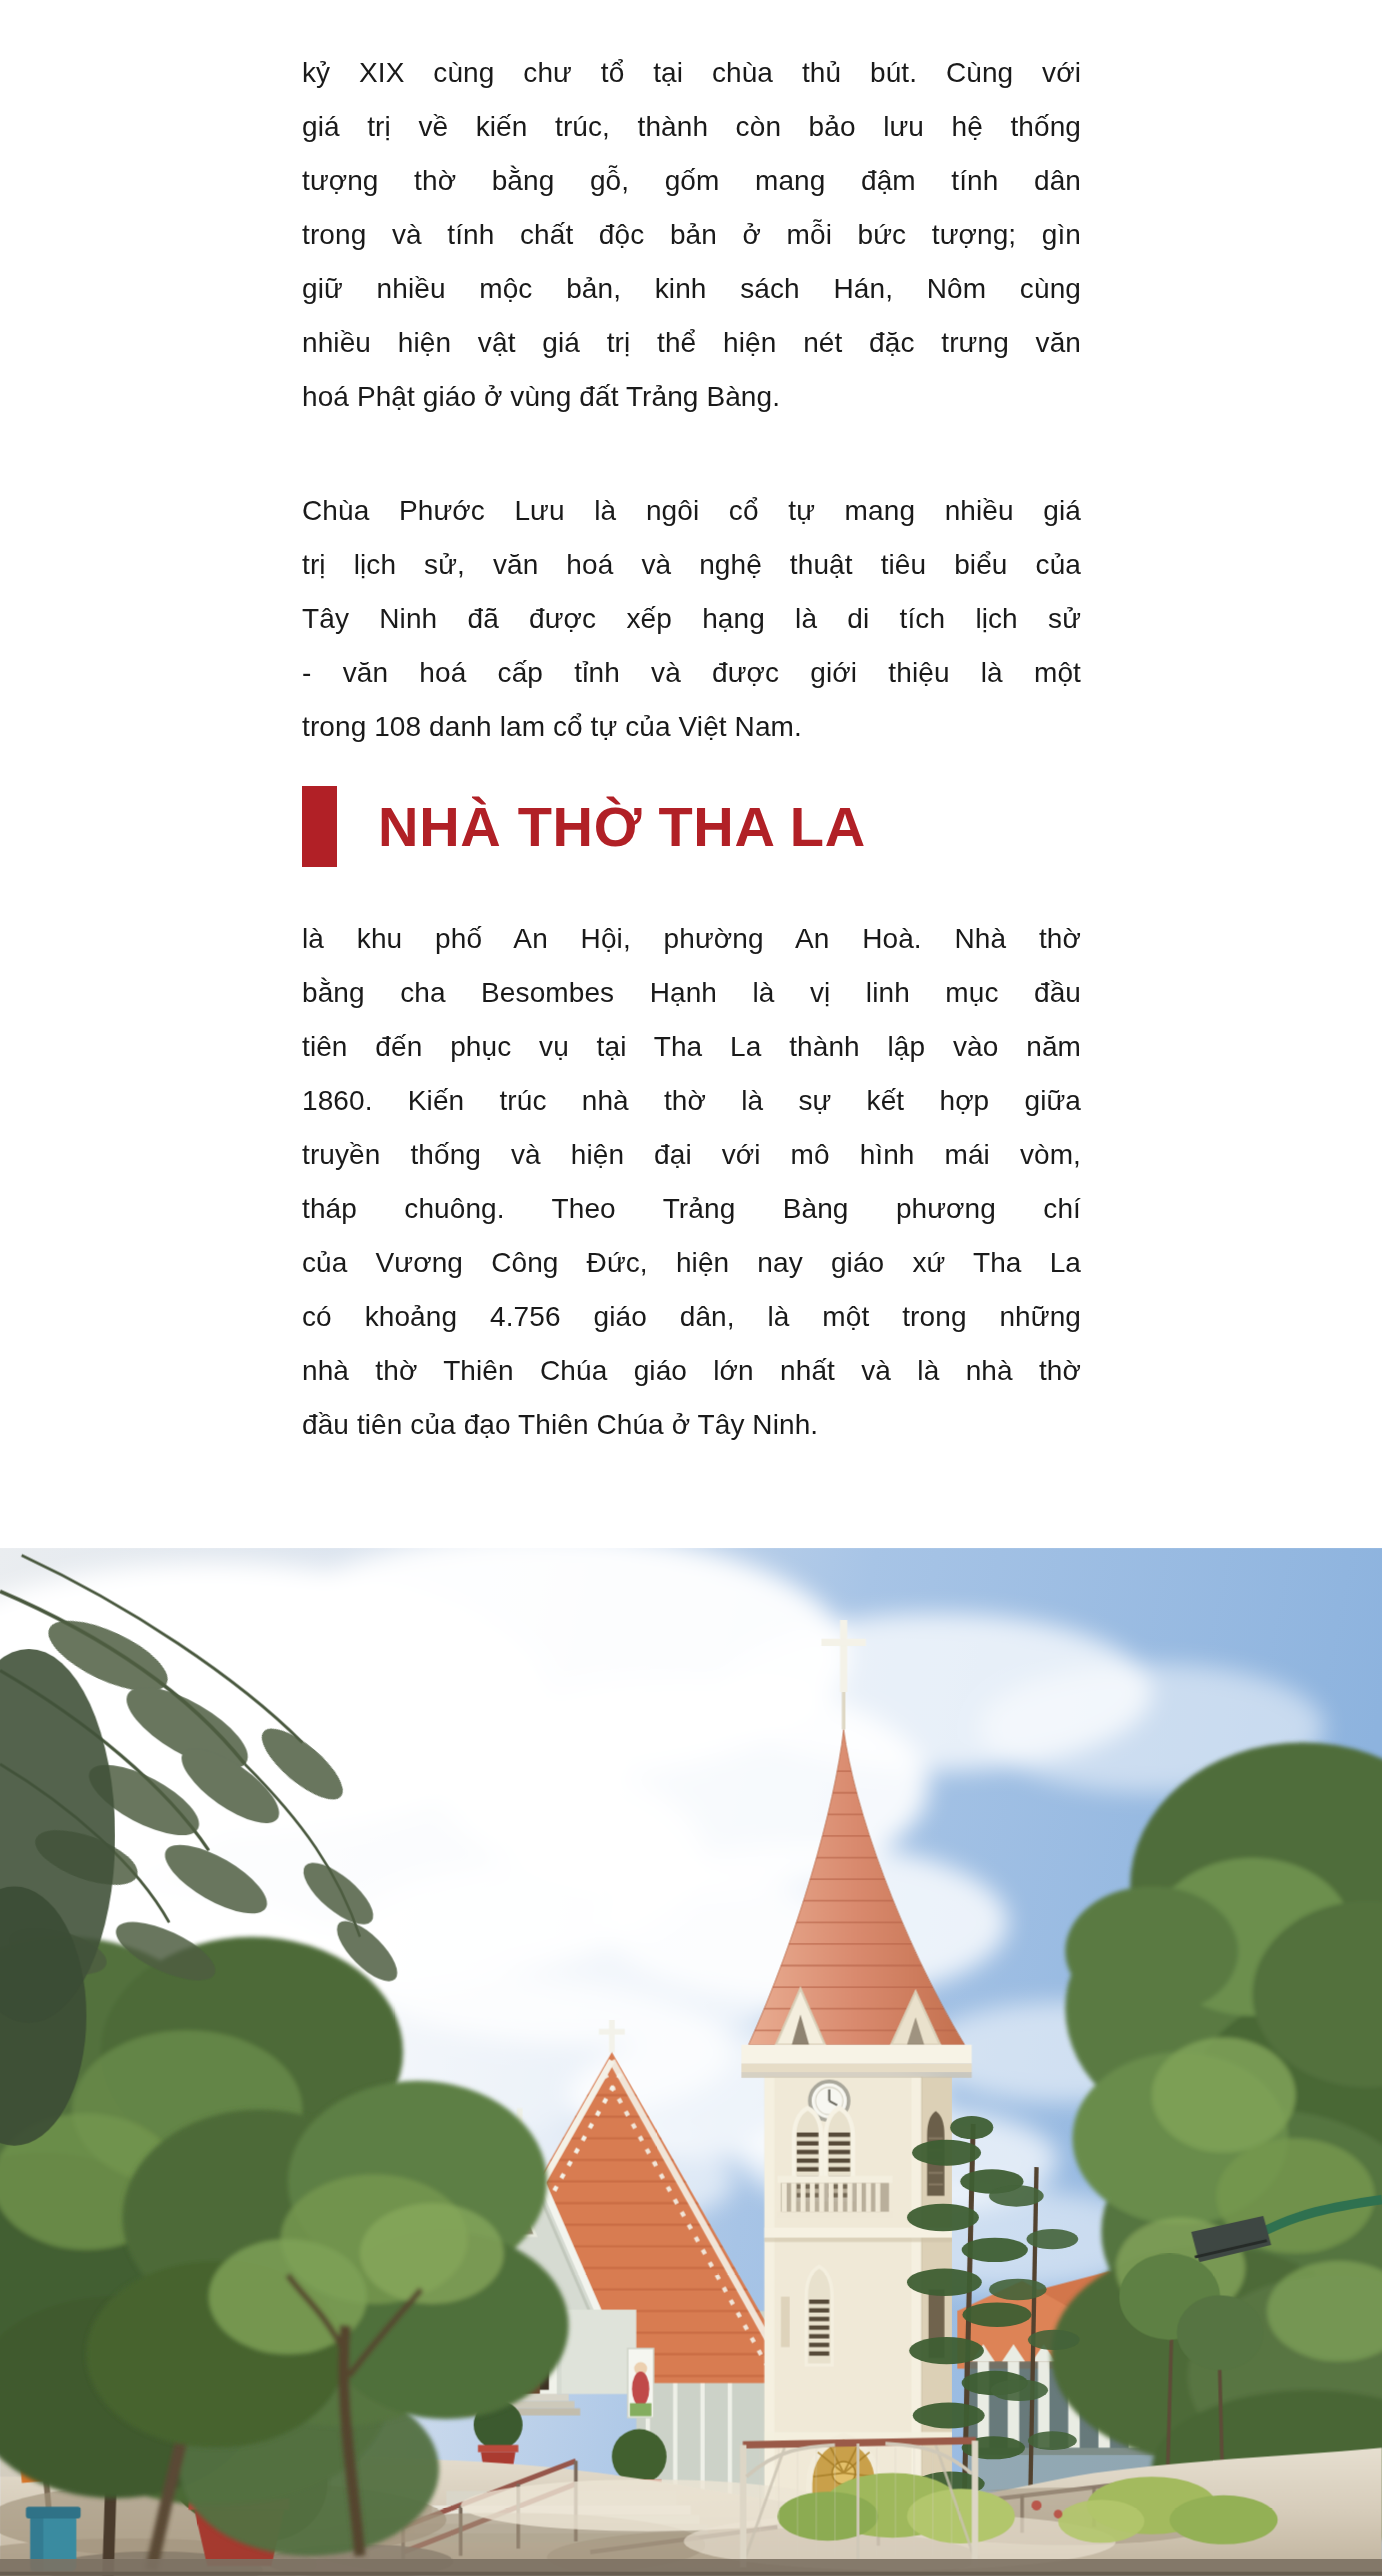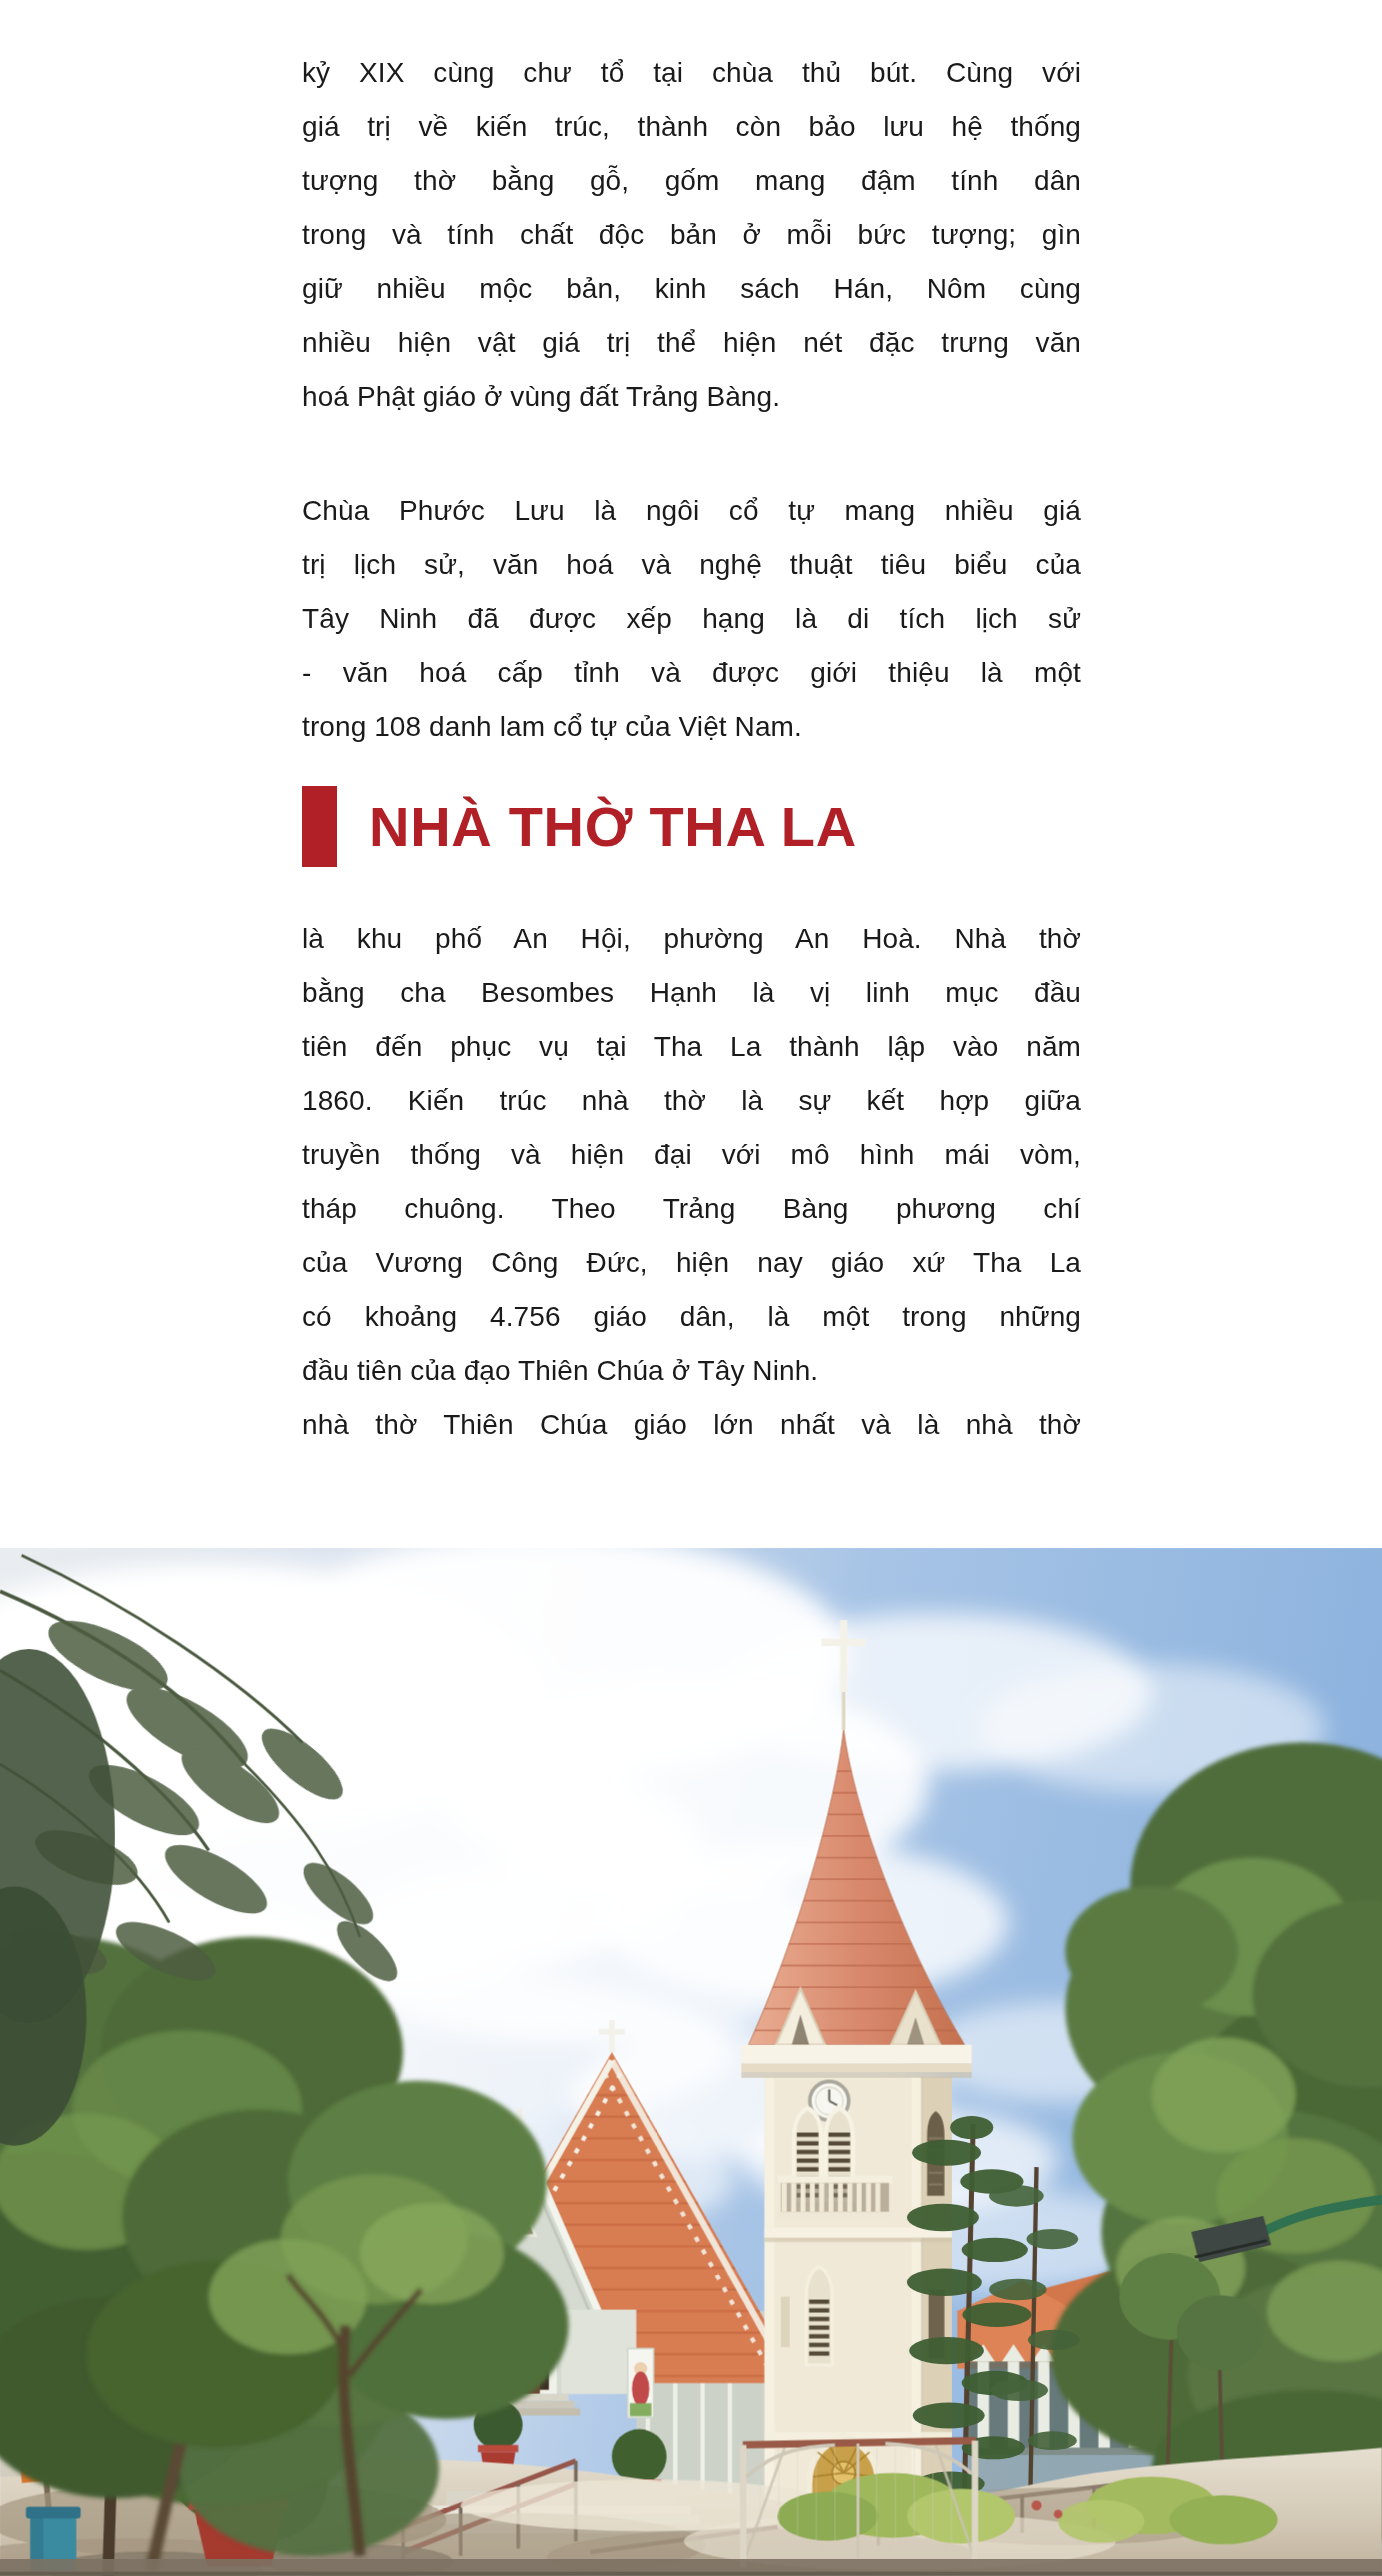--- a/index.html
+++ b/index.html
@@ -9,21 +9,21 @@
     font-family:"Liberation Sans", sans-serif;
     color:var(--body-text,#1a1a1a);
   }
   .text-col{
     position:absolute;left:302px;top:46px;width:779px;
   }
   .para{font-size:28px;line-height:54px;color:var(--body-text,#1a1a1a);letter-spacing:0.1px;}
   .para .line{text-align:justify;text-align-last:justify;white-space:normal;}
   .para .line.end{text-align-last:left;}
   #p2{margin-top:60px;}
-  .heading-row{margin-top:32px;height:81px;display:flex;align-items:center;}
+  .heading-row{margin-top:32px;height:81px;display:flex;align-items:center;gap:9px;}
   .heading-bar{width:35px;height:81px;background:var(--accent,#b12026);flex:0 0 auto;}
   .heading-text{
     margin-left:32px;font-size:56px;font-weight:bold;color:var(--accent,#b12026);
     letter-spacing:0.7px;line-height:81px;white-space:nowrap;
   }
   #p3{margin-top:45px;}
   .photo-wrap{position:absolute;left:0;top:1548px;width:1382px;height:1028px;}
   .photo-wrap svg{display:block;width:1382px;height:1028px;}
 </style>
 </head>
@@ -56,22 +56,22 @@
 
   <div class="para" id="p3">
     <div class="line">là khu phố An Hội, phường An Hoà. Nhà thờ</div>
     <div class="line">bằng cha Besombes Hạnh là vị linh mục đầu</div>
     <div class="line">tiên đến phục vụ tại Tha La thành lập vào năm</div>
     <div class="line">1860. Kiến trúc nhà thờ là sự kết hợp giữa</div>
     <div class="line">truyền thống và hiện đại với mô hình mái vòm,</div>
     <div class="line">tháp chuông. Theo Trảng Bàng phương chí</div>
     <div class="line">của Vương Công Đức, hiện nay giáo xứ Tha La</div>
     <div class="line">có khoảng 4.756 giáo dân, là một trong những</div>
+    <div class="line">nhà thờ Thiên Chúa giáo lớn nhất và là nhà thờ</div>
     <div class="line end">đầu tiên của đạo Thiên Chúa ở Tây Ninh.</div>
-    <div class="line">nhà thờ Thiên Chúa giáo lớn nhất và là nhà thờ</div>
   </div>
 
 </div>
 
 <div class="photo-wrap">
 <svg viewBox="0 0 1920 1428" xmlns="http://www.w3.org/2000/svg" aria-hidden="true">
   <defs>
     <linearGradient id="sky" x1="0" y1="0" x2="1" y2="0.15">
       <stop offset="0" stop-color="#eaedf0"></stop>
       <stop offset="0.35" stop-color="#d5e0ee"></stop>

